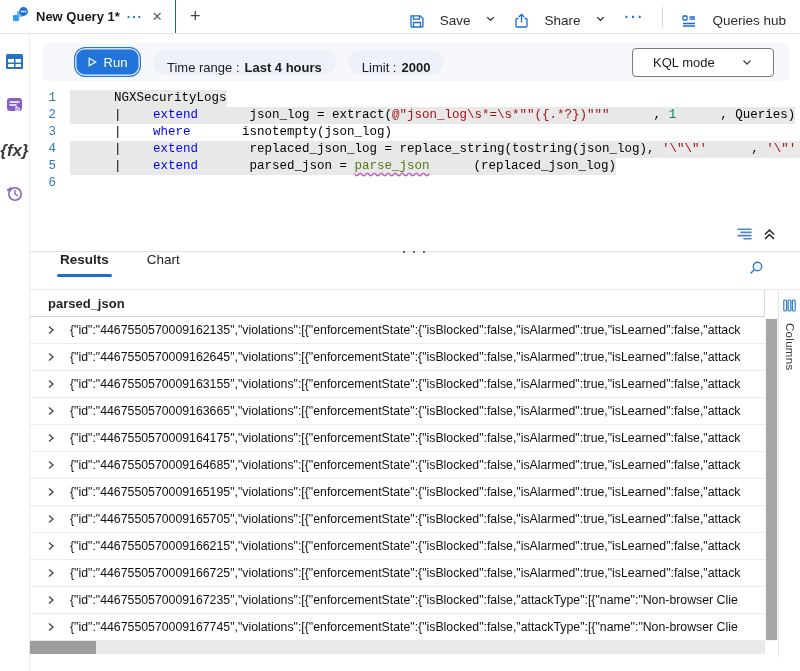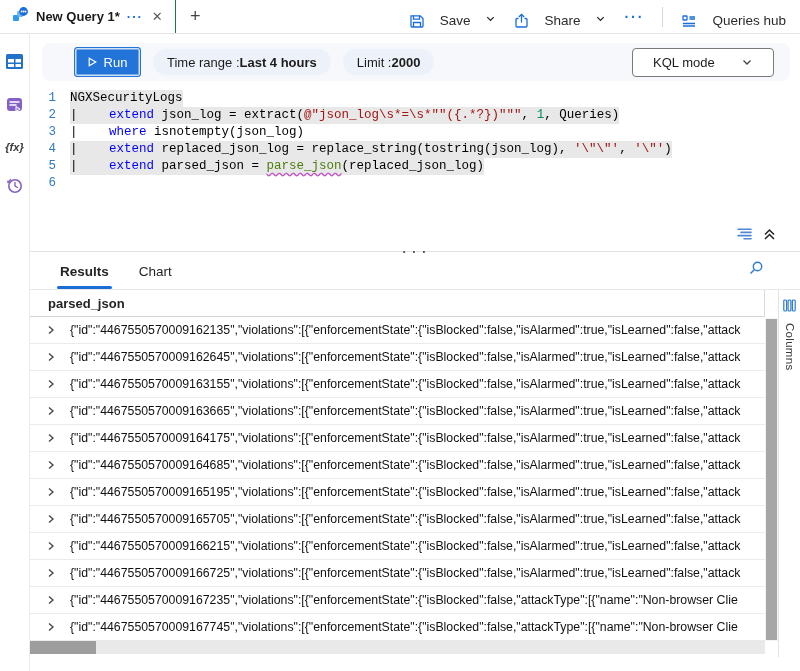--- a/index.html
+++ b/index.html
@@ -16,53 +16,53 @@
   .newtab { display:flex; align-items:center; padding:0 14px; color:#444; font-size:18px; font-weight:400; cursor:pointer; }
   .top-actions { margin-left:auto; display:flex; align-items:center; gap:18px; padding-right:14px; font-size:13.5px; color:#2b2b2b; }
   .action { display:flex; align-items:flex-start; gap:15px; cursor:pointer; white-space:nowrap;margin-top:12px; }
   .vdiv { width:1px; height:20px; background:#d6d6d6; }
   .dots-btn { color:#1b6ed9; font-weight:700; letter-spacing:2px; font-size:14px; cursor:pointer; }
   .chev { display:inline-flex; }
 
   
   .rail { position:absolute; left:0; top:34px; bottom:0; width:30px; border-right:1px solid #ececec;
           display:flex; flex-direction:column; align-items:center; padding-top:20px; gap:24px; background:#fff; }
-  .fx { font-size:11px; color:#3b3a39; font-style:italic; font-weight:600; white-space:nowrap; }
+  .fx { font-size:17px; color:#3b3a39; font-style:italic; font-weight:600; white-space:nowrap; }
 
   
   .main { position:absolute; left:30px; top:34px; right:0; bottom:0; }
 
   .qtoolbar { margin:9px 10px 0 12px; height:38px; background:#f6f8fc; border-radius:8px;
               display:flex; align-items:center; padding:0 8px 0 32px; gap:12px; }
   .run-btn { display:flex; align-items:center; justify-content:center; gap:7px; width:67px; height:30px;
-             background:#2374d9; border:1px solid #2374d9; border-radius:3px; color:#fff; font-size:13px;
+             background:#2374d9; border:1px solid #2374d9; border-radius:11px; color:#fff; font-size:13px;
              box-shadow: inset 0 0 0 1.5px #cfe0f7; cursor:pointer; }
-  .pill { display:flex; align-items:center; height:26px; padding:0 14px; background:#edf2fa;
+  .pill { display:flex; align-items:flex-end; gap:5px; height:26px; padding:0 14px; background:#edf2fa;
           border-radius:14px; font-size:13px; color:#1c1c1c; cursor:pointer; white-space:nowrap; }
   .pill b { font-weight:700; }
   .mode-select { margin-left:auto; margin-right:8px; width:142px; height:29px; background:#fff;
                  border:1px solid #7a7a7a; border-radius:4px; display:flex; align-items:center;
                  padding:0 20px; font-size:13px; color:#1c1c1c; cursor:pointer; }
   .mode-select .chev { margin-left:auto; }
 
   
   .editor { padding-top:9px; height:170px; position:relative;
             font-family:"Liberation Mono","DejaVu Sans Mono",monospace; font-size:12.5px; }
   .code-line { display:flex; line-height:17px; white-space:pre; }
   .gutter { width:40px; text-align:right; padding-right:14px; color:#2f7ac3; flex:none; user-select:none; }
   .code-text.hl { background:#e8e8e8; }
-  .kw { color:#0000ff;margin-left:24px; } .str { color:#a31515; } .num { color:#09885a; } .id { color:#000; }
+  .kw { color:#0000ff;margin-left:24px; } .str { color:#a31515; } .num { color:#09885a; } .id { color:#000;margin-left:44px; }
   .squig { color:#4d7c0f; text-decoration:underline wavy #c24fc2; text-underline-offset:3px; }
   .editor-foot-icons { position:absolute; right:24px; bottom:6px; display:flex; align-items:center; gap:8px; }
   .splitter { position:absolute; left:50%; bottom:-7px; transform:translateX(-50%); color:#555;
               font-weight:700; font-size:13px; letter-spacing:2px; cursor:row-resize; line-height:10px; z-index:2; }
   .editor-divider { border-bottom:1px solid #e1e1e1; }
 
   
-  .res-tabs { height:38px; display:flex; align-items:flex-end; gap:30px; padding:0 0 0 30px;
+  .res-tabs { height:38px; display:flex; align-items:flex-start; gap:38px; padding:0 0 0 30px;
               border-bottom:1px solid #e8e8e8; position:relative; }
   .res-tab { font-size:13.5px; padding-bottom:10px; position:relative; cursor:pointer; color:#242424; }
   .res-tab.active { font-weight:700; }
   .res-tab.active::after { content:""; position:absolute; left:-3px; right:-3px; bottom:0; height:3px;
                            background:#1b6ed9; border-radius:2px; }
   .res-search { position:absolute; right:36px; bottom:9px; cursor:pointer; }
 
   .grid { position:relative; height:367px; }
   .grid-header { height:27px; display:flex; align-items:center; padding-left:18px; margin-right:35px;
                  border-bottom:1px solid #d2d2d2; border-right:1px solid #d9d9d9;

